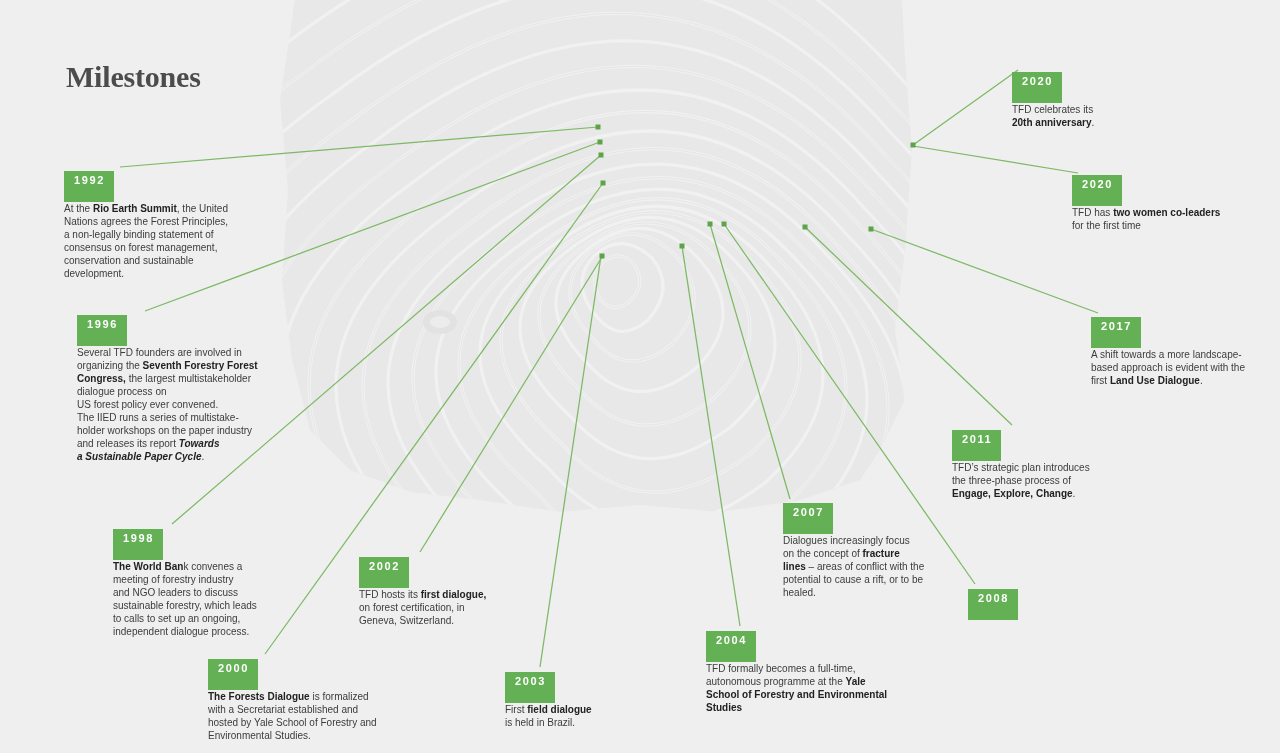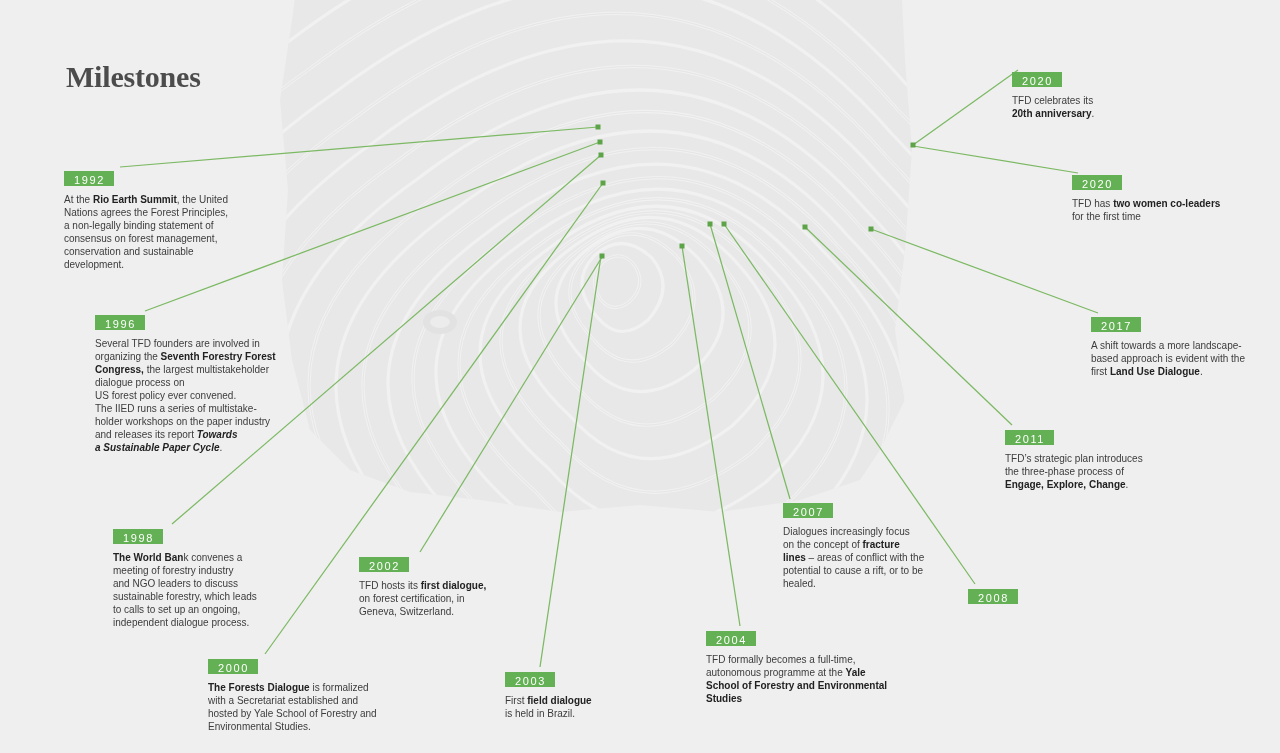--- a/index.html
+++ b/index.html
@@ -44,25 +44,24 @@
   
   .milestone {
     position: absolute;
     z-index: 3;
   }
   .year-badge {
     display: inline-block;
     background: #64b054;
     color: #ffffff;
     font-size: 11px;
-    font-weight: normal;
+    font-weight: bold;
     letter-spacing: 1.6px;
-    padding: 4px 9px 0 10px;
+    padding: 4px 9px 16px 10px;
     line-height: 11px;
-    margin-bottom: 7px;
   }
   .entry-body {
     font-size: 10px;
     line-height: 13px;
     color: #3c3c3c;
     font-weight: normal;
   }
   .entry-body b { font-weight: bold; color: #222; }
   .entry-body i { font-style: italic; font-weight: bold; color: #222; }
 </style>
@@ -153,21 +152,21 @@
   </g>
 </svg>
 
 <div id="page-title">Milestones</div>
 
 <div class="milestone" style="left:64px; top:170px; width:180px;">
   <span class="year-badge">1992</span>
   <div class="entry-body">At the <b>Rio Earth Summit</b>, the United<br>Nations agrees the Forest Principles,<br>a non-legally binding statement of<br>consensus on forest management,<br>conservation and sustainable<br>development.</div>
 </div>
 
-<div class="milestone" style="left:95px; top:314px; width:200px;">
+<div class="milestone" style="left:77px; top:314px; width:200px;">
   <span class="year-badge">1996</span>
   <div class="entry-body">Several TFD founders are involved in<br>organizing the <b>Seventh Forestry Forest</b><br><b>Congress,</b> the largest multistakeholder<br>dialogue process on<br>US forest policy ever convened.<br>The IIED runs a series of multistake-<br>holder workshops on the paper industry<br>and releases its report <i>Towards</i><br><i>a Sustainable Paper Cycle</i>.</div>
 </div>
 
 <div class="milestone" style="left:113px; top:528px; width:190px;">
   <span class="year-badge">1998</span>
   <div class="entry-body"><b>The World Ban</b>k convenes a<br>meeting of forestry industry<br>and NGO leaders to discuss<br>sustainable forestry, which leads<br>to calls to set up an ongoing,<br>independent dialogue process.</div>
 </div>
 
 <div class="milestone" style="left:208px; top:658px; width:200px;">
@@ -192,21 +191,21 @@
 
 <div class="milestone" style="left:783px; top:502px; width:185px;">
   <span class="year-badge">2007</span>
   <div class="entry-body">Dialogues increasingly focus<br>on the concept of <b>fracture</b><br><b>lines</b> – areas of conflict with the<br>potential to cause a rift, or to be<br>healed.</div>
 </div>
 
 <div class="milestone" style="left:968px; top:588px; width:195px;">
   <span class="year-badge">2008</span>
 </div>
 
-<div class="milestone" style="left:1005px; top:429px; width:190px;">
+<div class="milestone" style="left:952px; top:429px; width:190px;">
   <span class="year-badge">2011</span>
   <div class="entry-body">TFD’s strategic plan introduces<br>the three-phase process of<br><b>Engage, Explore, Change</b>.</div>
 </div>
 
 <div class="milestone" style="left:1091px; top:316px; width:160px;">
   <span class="year-badge">2017</span>
   <div class="entry-body">A shift towards a more landscape-<br>based approach is evident with the<br>first <b>Land Use Dialogue</b>.</div>
 </div>
 
 <div class="milestone" style="left:1012px; top:71px; width:180px;">

